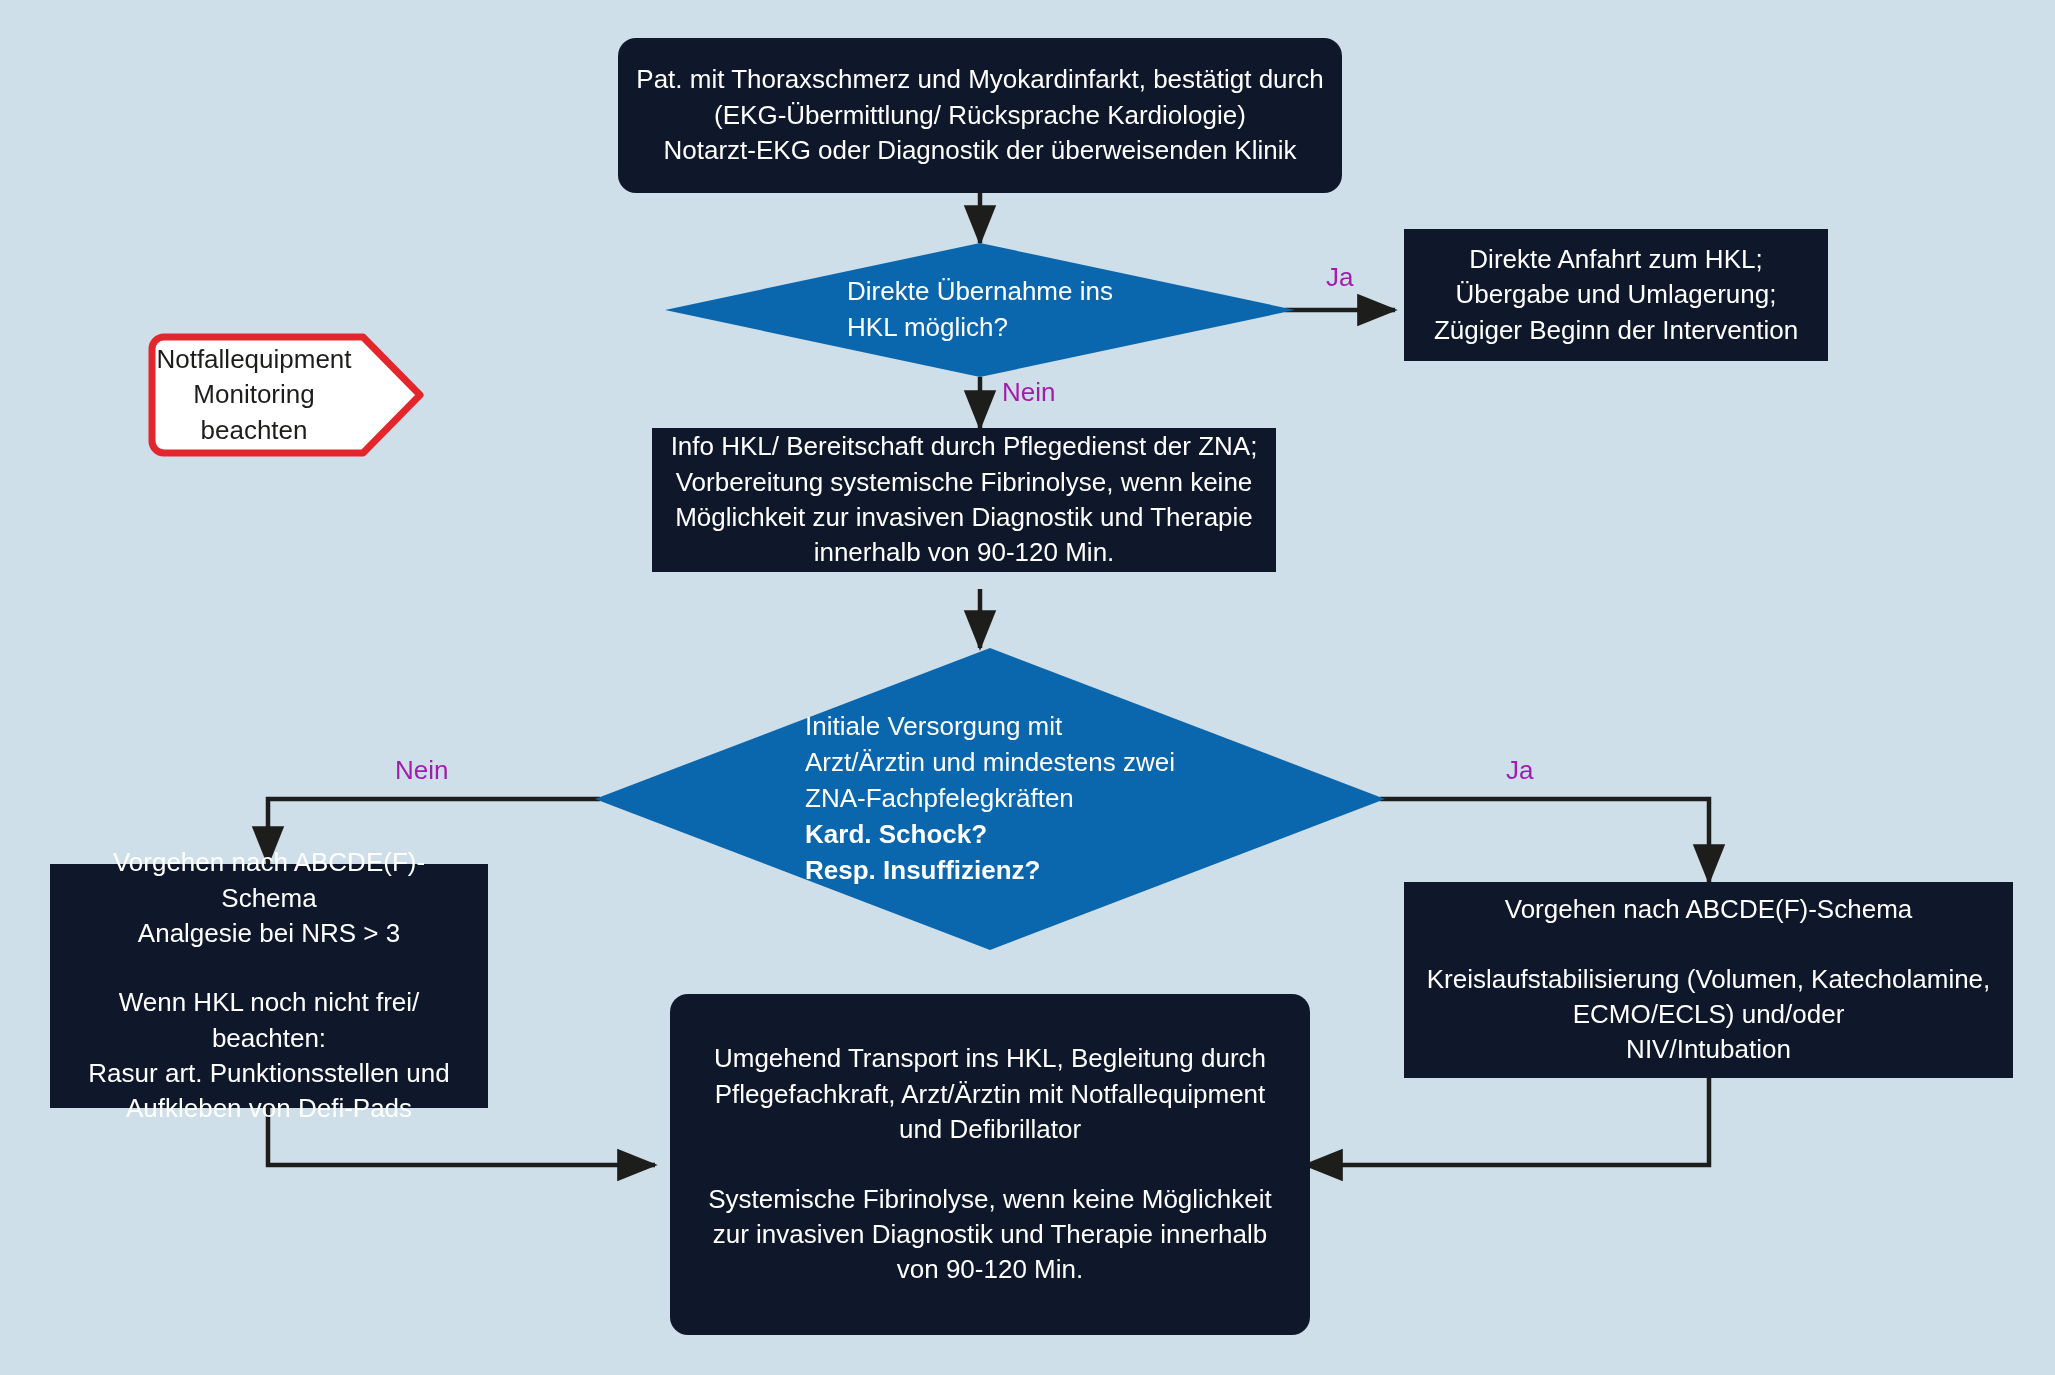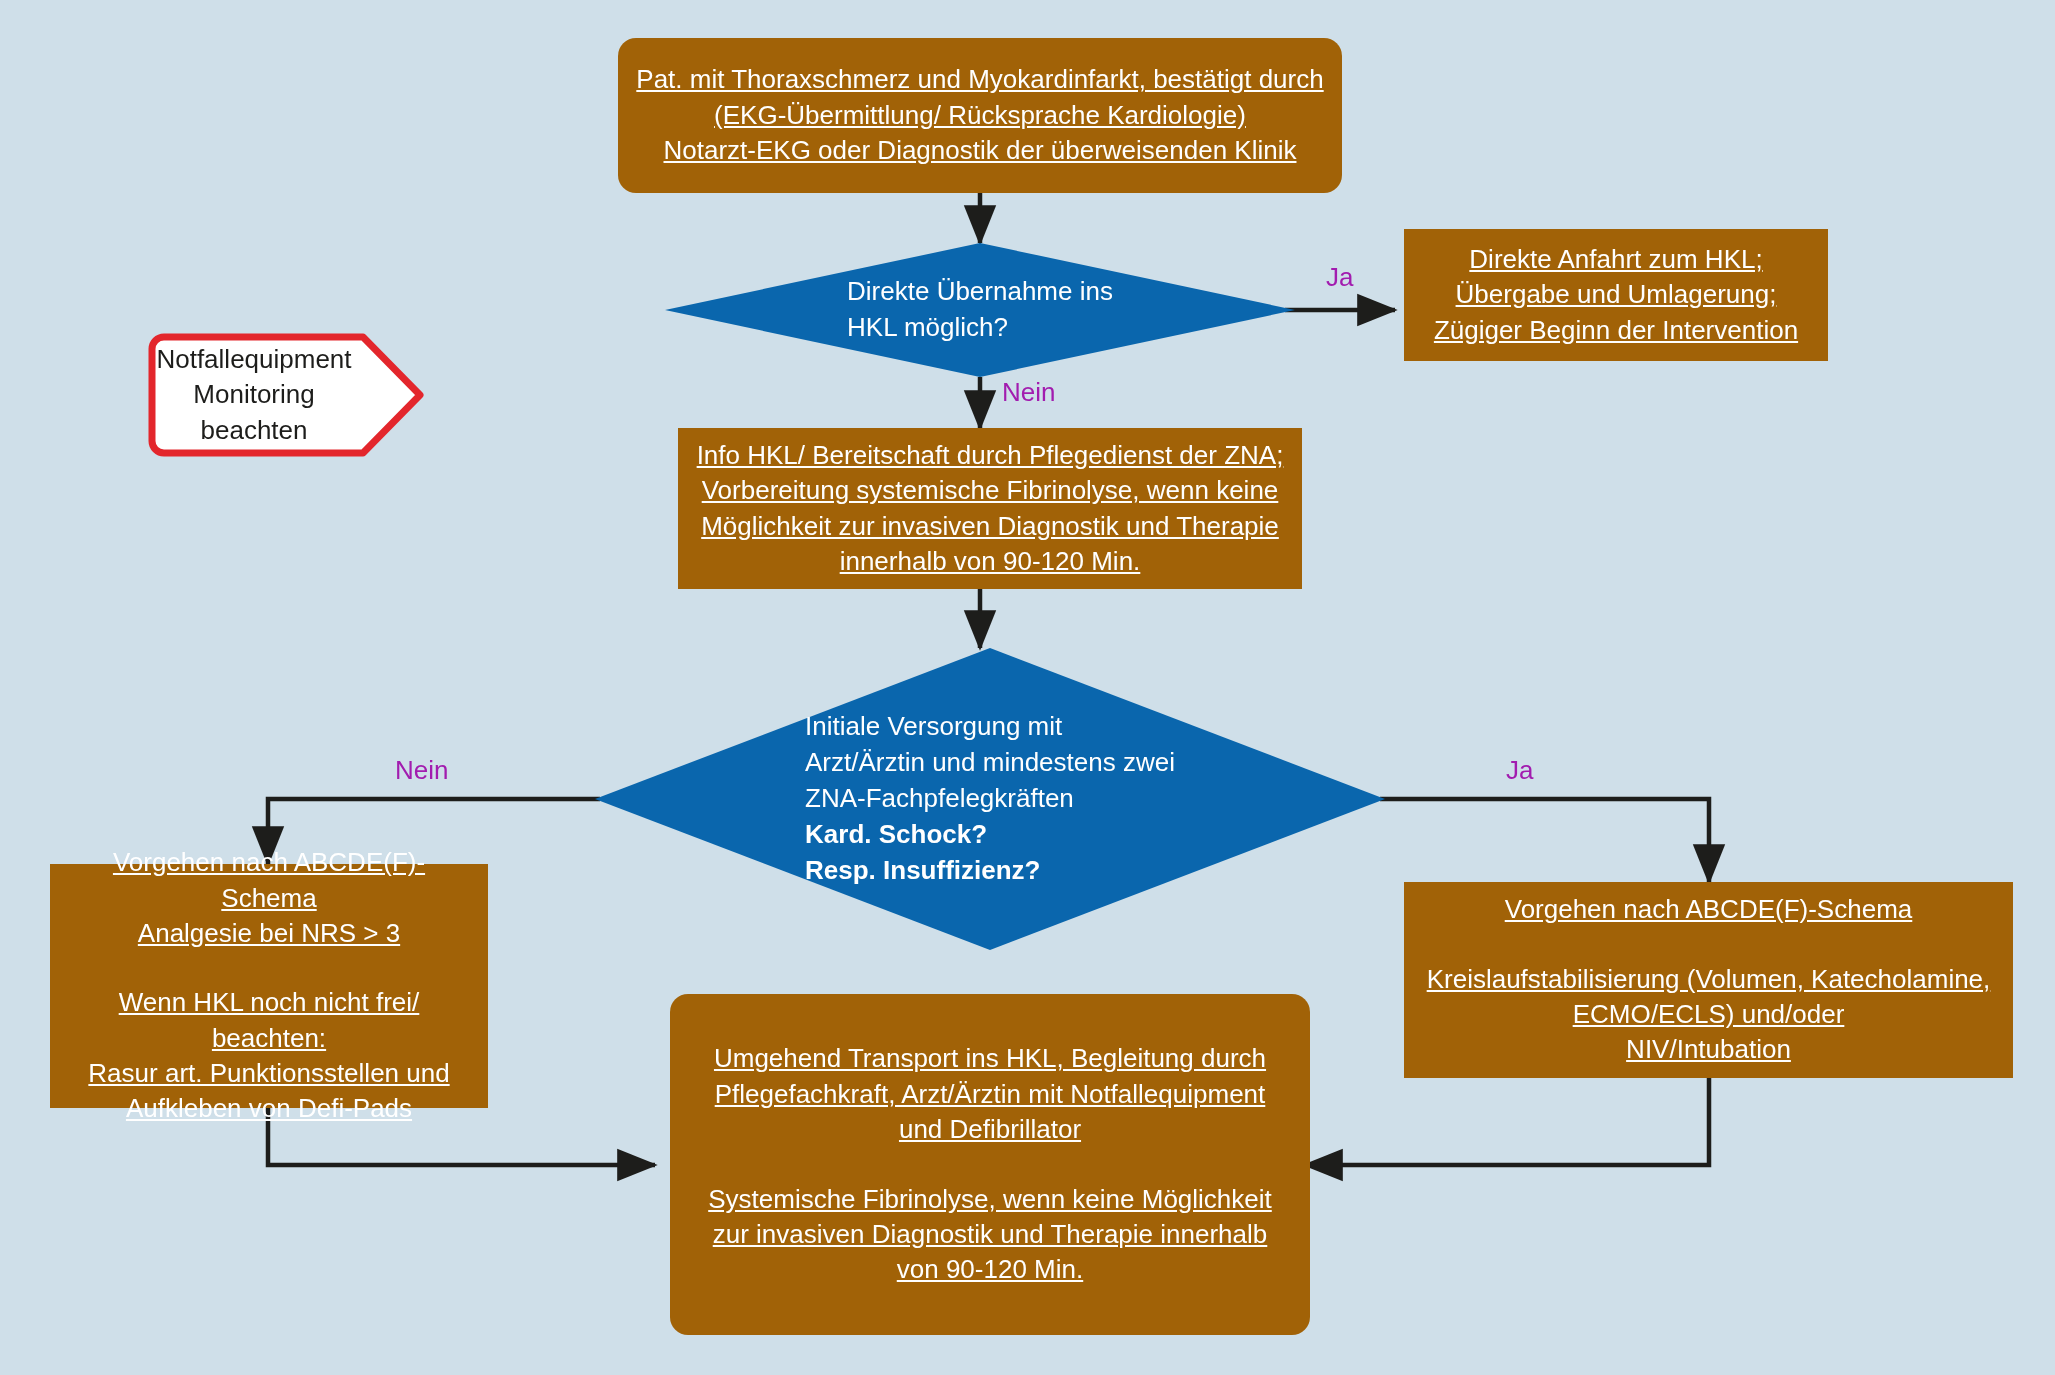--- a/index.html
+++ b/index.html
@@ -27,26 +27,25 @@
   }
   .node {
     position: absolute;
     box-sizing: border-box;
     display: flex;
     align-items: center;
     justify-content: center;
     text-align: center;
   }
   .proc {
-    background: #a16207;
+    background: #0f172a;
     color: #ffffff;
     padding: 10px 18px;
     line-height: 1.36;
     font-size: 26px;
-    text-decoration: underline;
   }
   .proc.rounded { border-radius: 18px; }
   .proc .txt { width: 100%; }
   .proc .gap { height: 34px; }
 
   .diamond-wrap {
     position: absolute;
   }
   .diamond-wrap svg {
     position: absolute;
@@ -148,21 +147,21 @@
   </div>
 
   <div class="node proc" style="left:1404px; top:229px; width:424px; height:132px;">
     <div class="txt">
       <div>Direkte Anfahrt zum HKL;</div>
       <div>Übergabe und Umlagerung;</div>
       <div>Zügiger Beginn der Intervention</div>
     </div>
   </div>
 
-  <div class="node proc" style="left:678px; top:428px; width:624px; height:161px;">
+  <div class="node proc" style="left:652px; top:428px; width:624px; height:144px;">
     <div class="txt">
       <div>Info HKL/ Bereitschaft durch Pflegedienst der ZNA;</div>
       <div>Vorbereitung systemische Fibrinolyse, wenn keine</div>
       <div>Möglichkeit zur invasiven Diagnostik und Therapie</div>
       <div>innerhalb von 90-120 Min.</div>
     </div>
   </div>
 
   <div class="diamond-wrap" style="left:595px; top:648px; width:790px; height:302px;">
     <svg width="790" height="302" viewBox="0 0 790 302">

